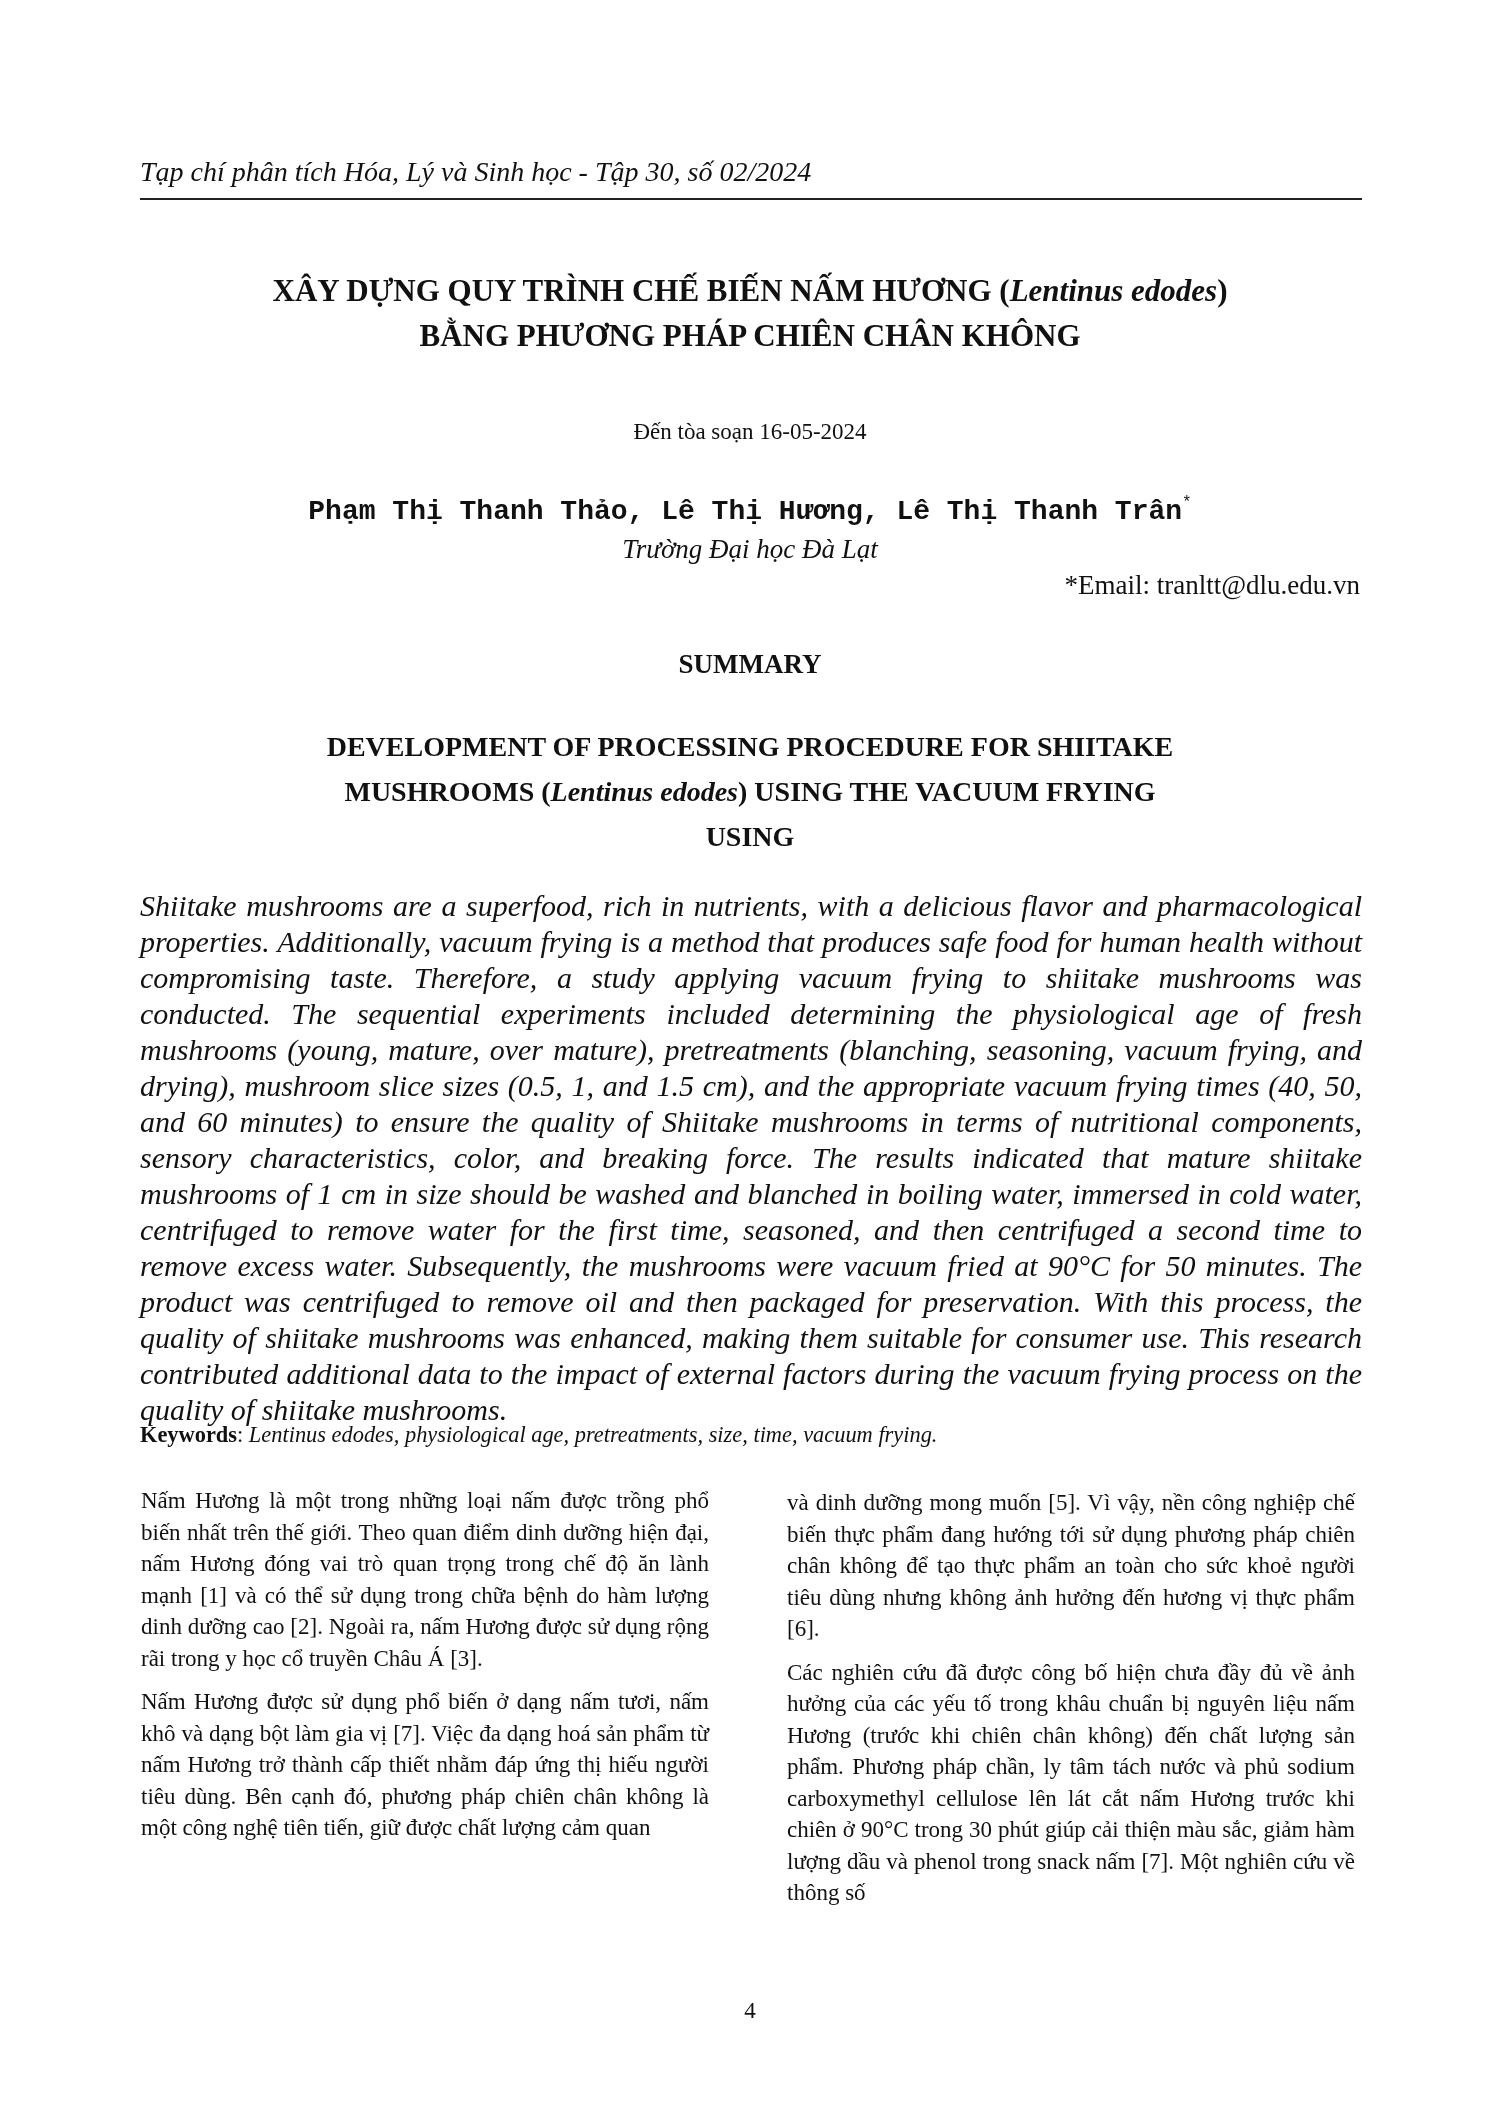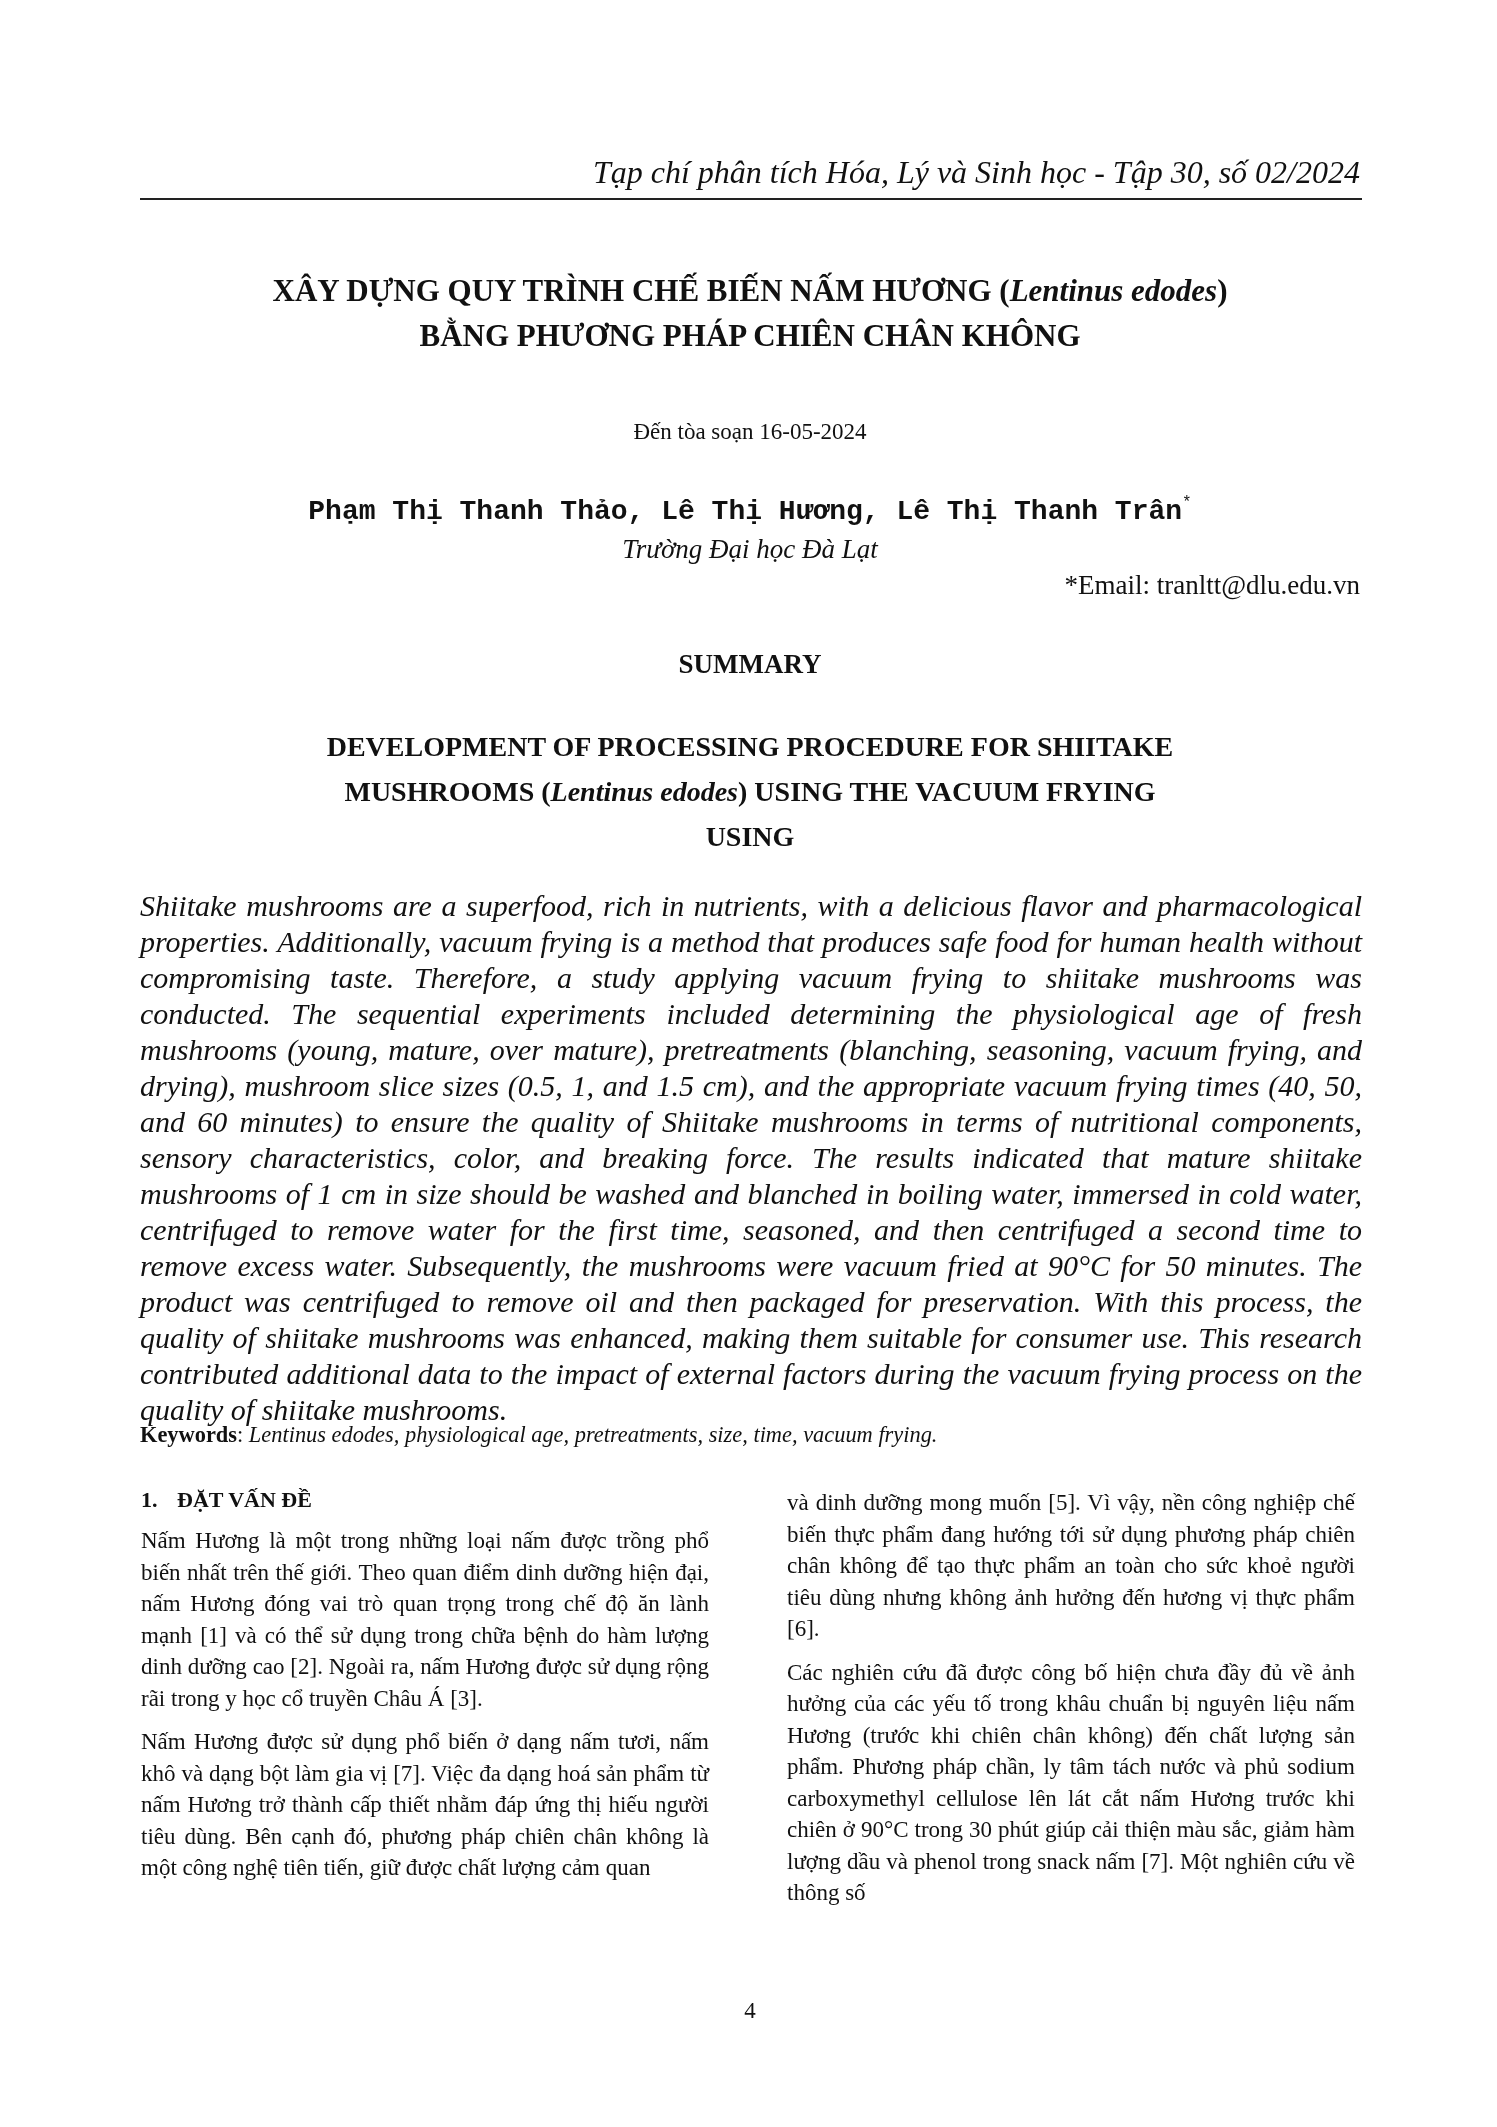--- a/index.html
+++ b/index.html
@@ -2,21 +2,21 @@
 <html><head>
 <meta charset="utf-8">
 <style>
   html, body { margin: 0; padding: 0; background: #ffffff; }
   body {
     width: 1497px; height: 2127px; position: relative; overflow: hidden;
     font-family: "Liberation Serif", "DejaVu Serif", serif; color: #111;
   }
   .header {
     position: absolute; left: 140px; width: 1220px; top: 157px;
-    text-align: right; font-style: italic; font-size: 32px; line-height: 30px;
+    text-align: left; font-style: italic; font-size: 28px; line-height: 30px;
   }
   .header-rule {
     position: absolute; left: 140px; width: 1222px; top: 198px;
     border-top: 2px solid #222; height: 0;
   }
   .title {
     position: absolute; left: 140px; width: 1220px; top: 268px;
     text-align: center; font-weight: bold; font-size: 31px; line-height: 45px;
   }
   .title i { font-style: italic; }
@@ -96,21 +96,20 @@
   <div>DEVELOPMENT OF PROCESSING PROCEDURE FOR SHIITAKE</div>
   <div><span>MUSHROOMS (</span><i>Lentinus edodes</i><span>) USING THE VACUUM FRYING</span></div>
   <div>USING</div>
 </div>
 
 <p class="abstract">Shiitake mushrooms are a superfood, rich in nutrients, with a delicious flavor and pharmacological properties. Additionally, vacuum frying is a method that produces safe food for human health without compromising taste. Therefore, a study applying vacuum frying to shiitake mushrooms was conducted. The sequential experiments included determining the physiological age of fresh mushrooms (young, mature, over mature), pretreatments (blanching, seasoning, vacuum frying, and drying), mushroom slice sizes (0.5, 1, and 1.5 cm), and the appropriate vacuum frying times (40, 50, and 60 minutes) to ensure the quality of Shiitake mushrooms in terms of nutritional components, sensory characteristics, color, and breaking force. The results indicated that mature shiitake mushrooms of 1 cm in size should be washed and blanched in boiling water, immersed in cold water, centrifuged to remove water for the first time, seasoned, and then centrifuged a second time to remove excess water. Subsequently, the mushrooms were vacuum fried at 90°C for 50 minutes. The product was centrifuged to remove oil and then packaged for preservation. With this process, the quality of shiitake mushrooms was enhanced, making them suitable for consumer use. This research contributed additional data to the impact of external factors during the vacuum frying process on the quality of shiitake mushrooms.</p>
 
 <p class="keywords"><span class="kw-label">Keywords</span><span>: </span><span class="kw-text">Lentinus edodes, physiological age, pretreatments, size, time, vacuum frying.</span></p>
 
 <div class="col col-left">
-  <div class="section-heading"><span class="num">1.</span><span>ĐẶT VẤN ĐỀ</span></div>
   <p>Nấm Hương là một trong những loại nấm được trồng phổ biến nhất trên thế giới. Theo quan điểm dinh dưỡng hiện đại, nấm Hương đóng vai trò quan trọng trong chế độ ăn lành mạnh [1] và có thể sử dụng trong chữa bệnh do hàm lượng dinh dưỡng cao [2]. Ngoài ra, nấm Hương được sử dụng rộng rãi trong y học cổ truyền Châu Á [3].</p>
   <p>Nấm Hương được sử dụng phổ biến ở dạng nấm tươi, nấm khô và dạng bột làm gia vị [7]. Việc đa dạng hoá sản phẩm từ nấm Hương trở thành cấp thiết nhằm đáp ứng thị hiếu người tiêu dùng. Bên cạnh đó, phương pháp chiên chân không là một công nghệ tiên tiến, giữ được chất lượng cảm quan</p>
 </div>
 
 <div class="col col-right">
   <p>và dinh dưỡng mong muốn [5]. Vì vậy, nền công nghiệp chế biến thực phẩm đang hướng tới sử dụng phương pháp chiên chân không để tạo thực phẩm an toàn cho sức khoẻ người tiêu dùng nhưng không ảnh hưởng đến hương vị thực phẩm [6].</p>
   <p>Các nghiên cứu đã được công bố hiện chưa đầy đủ về ảnh hưởng của các yếu tố trong khâu chuẩn bị nguyên liệu nấm Hương (trước khi chiên chân không) đến chất lượng sản phẩm. Phương pháp chần, ly tâm tách nước và phủ sodium carboxymethyl cellulose lên lát cắt nấm Hương trước khi chiên ở 90°C trong 30 phút giúp cải thiện màu sắc, giảm hàm lượng dầu và phenol trong snack nấm [7]. Một nghiên cứu về thông số</p>
 </div>
 
 <div class="page-number">4</div>

